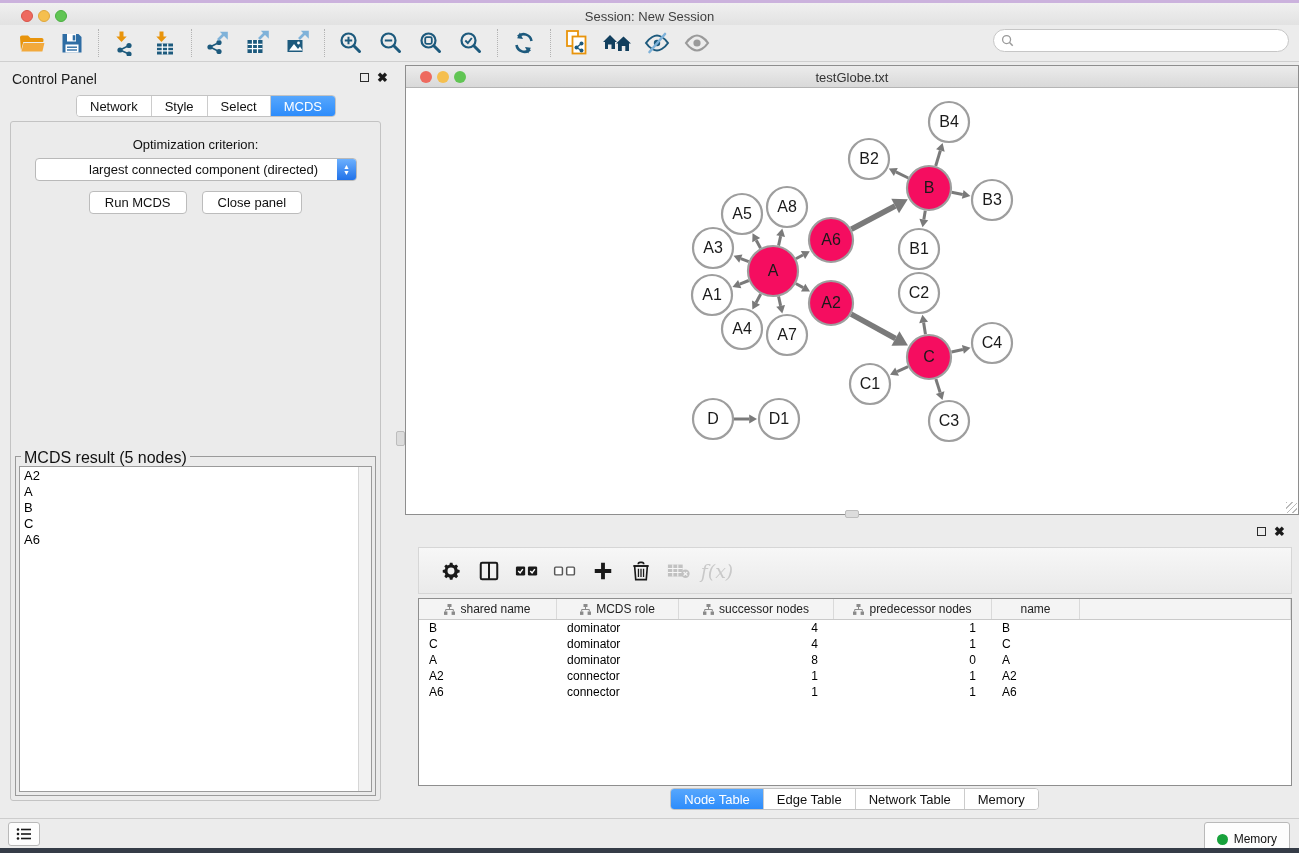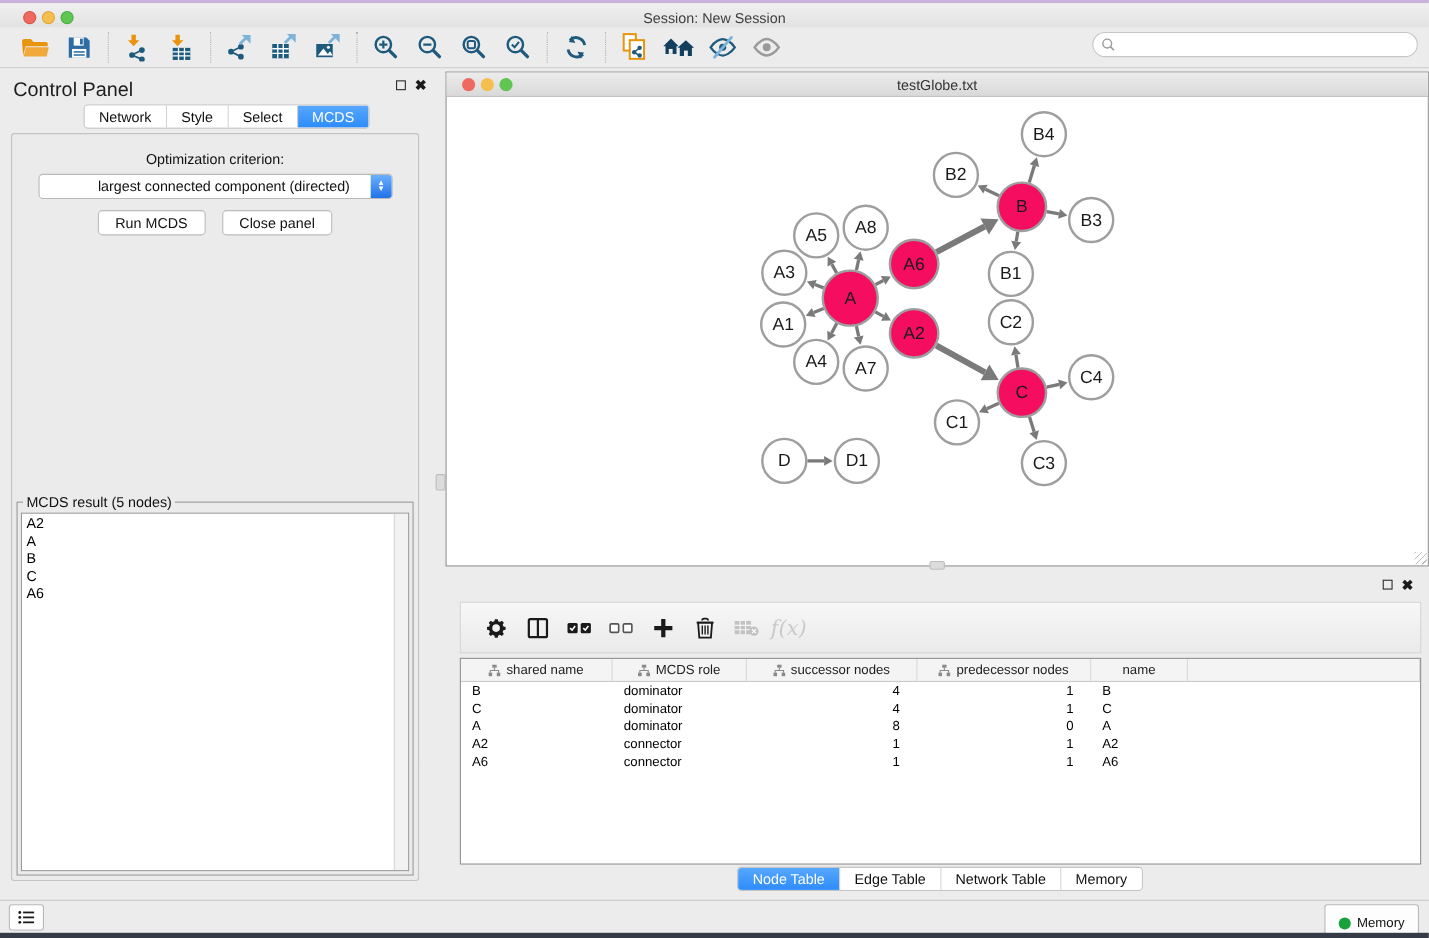--- a/index.html
+++ b/index.html
@@ -24,21 +24,21 @@
   .tb-icon { width:34px; height:30px; display:flex; align-items:center; justify-content:center;
              margin:0 3px; cursor:default; }
   .tb-sep  { width:1px; height:28px; border-left:1px dotted #b3b3b3; margin:0 6px; }
   .search-wrap { position:absolute; right:10px; top:4px; width:296px; height:23px;
                  background:#fff; border:1px solid #c6c6c6; border-radius:12px;
                  display:flex; align-items:center; padding-left:7px; }
   .search-wrap input { border:none; outline:none; flex:1; font-size:12px; background:transparent;
                        font-family:"Liberation Sans", sans-serif; }
 
   
-  .cp-title { position:absolute; left:12px; top:71px; font-size:18px; color:#1d1d1d; }
+  .cp-title { position:absolute; left:12px; top:71px; font-size:14px; color:#1d1d1d; }
   .panel-float { width:9px; height:9px; border:1.5px solid #2c2c2c; display:inline-block; }
   .panel-close { font-size:13px; font-weight:bold; color:#1a1a1a; line-height:11px; }
   .cp-float { position:absolute; left:360px; top:73px; }
   .cp-close { position:absolute; left:377px; top:72px; }
 
   .seg-tabs { display:flex; height:22px; border:1px solid #c3c3c3; border-radius:4px;
               background:#fff; overflow:hidden; }
   .seg-tab { padding:0 13px; display:flex; align-items:center; font-size:13px; color:#111;
              border-right:1px solid #cccccc; background:#fff; cursor:default; }
   .seg-tab:last-child { border-right:none; }
@@ -55,21 +55,21 @@
                  background:linear-gradient(#6cb0fe,#2172e9); display:flex; flex-direction:column;
                  align-items:center; justify-content:center; color:#fff; }
   .sel-stepper span { font-size:7px; line-height:6px; }
   .cp-buttons { position:absolute; top:69px; width:100%; display:flex; justify-content:center; gap:15px; }
   .btn { height:23px; padding:0 15px; background:#fff; border:1px solid #bcbcbc; border-radius:4px;
          font-size:13px; color:#111; display:flex; align-items:center; cursor:default; }
 
   .groupbox { position:absolute; left:4px; top:334px; width:361px; height:340px;
               border:1px solid #9a9a9a; }
   .groupbox .legend { position:absolute; top:-8px; left:5px; background:#ebebeb; padding:0 3px;
-                      font-size:13px; color:#111; }
+                      font-size:16px; color:#111; }
   .result-list { position:absolute; left:3px; top:9px; right:3px; bottom:3px; background:#fff;
                  border:1px solid #9a9a9a; overflow:hidden; }
   .result-scroll { position:absolute; right:0; top:0; bottom:0; width:13px; background:#f2f2f2;
                    border-left:1px solid #d6d6d6; }
   .result-item { font-size:13px; color:#000; padding:1px 0 1px 4px; height:16px; }
 
   
   .grip-v { position:absolute; left:396px; top:431px; width:9px; height:15px; background:#dcdcdc;
             border:1px solid #bdbdbd; border-radius:2px; }
   .grip-h { position:absolute; left:845px; top:510px; width:14px; height:8px; background:#dcdcdc;

